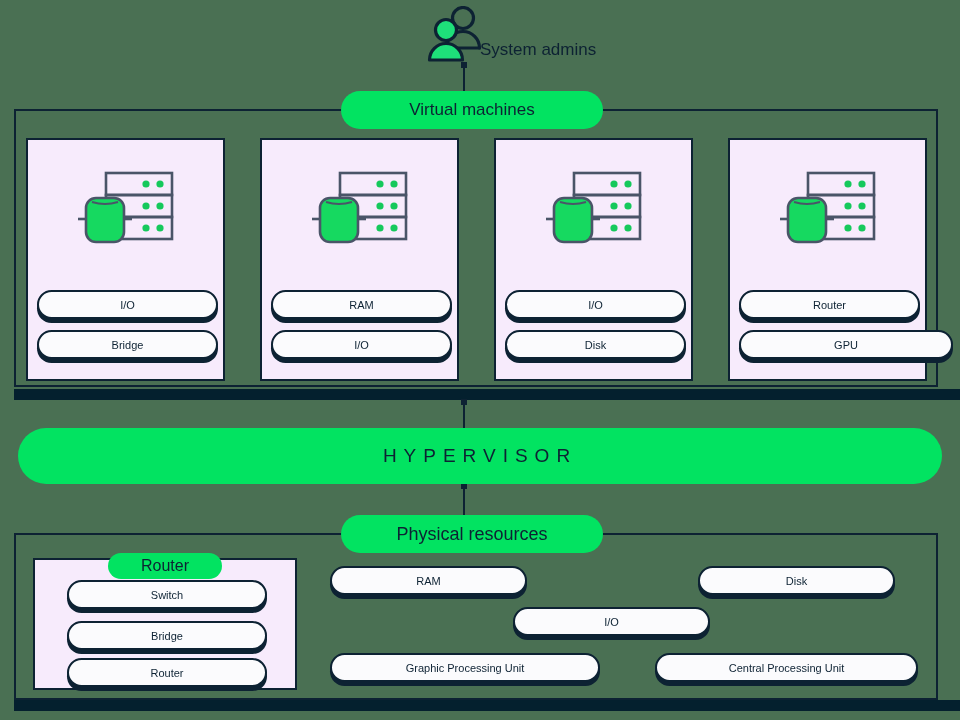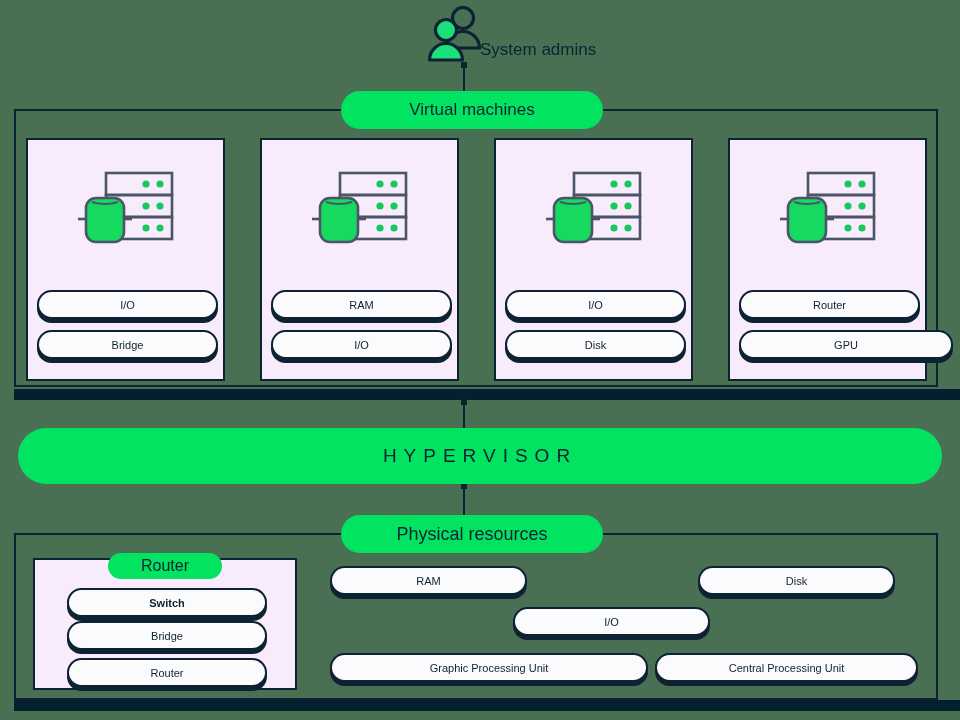--- a/index.html
+++ b/index.html
@@ -254,25 +254,25 @@
   <div id="hypervisor">HYPERVISOR</div>
 
   <div class="connector" style="left:463px; top:483px; height:33px;"></div>
 
   <div class="section-frame" style="left:14px; top:533px; width:924px; height:167px;"></div>
   <div class="section-underbar" style="left:14px; top:700px; width:946px; height:11px;"></div>
 
   <div class="green-badge" style="left:341px; top:515px; width:262px; height:38px; font-size:18px;">Physical resources</div>
 
   <div id="network-panel">
-    <div class="pill" style="left:32px; top:28px; width:200px; height:29px;font-weight:bold;">Switch</div>
+    <div class="pill" style="left:32px; top:20px; width:200px; height:29px;">Switch</div>
     <div class="pill" style="left:32px; top:61px; width:200px; height:29px;">Bridge</div>
     <div class="pill" style="left:32px; top:98px; width:200px; height:29px;">Router</div>
   </div>
   <div class="green-badge" style="left:108px; top:553px; width:114px; height:26px; font-size:16px;">Router</div>
 
   <div class="pill" style="left:330px; top:566px; width:197px; height:29px;">RAM</div>
   <div class="pill" style="left:698px; top:566px; width:197px; height:29px;">Disk</div>
   <div class="pill" style="left:513px; top:607px; width:197px; height:29px;">I/O</div>
-  <div class="pill" style="left:330px; top:653px; width:318px; height:29px;">Graphic Processing Unit</div>
+  <div class="pill" style="left:330px; top:653px; width:270px; height:29px;">Graphic Processing Unit</div>
   <div class="pill" style="left:655px; top:653px; width:263px; height:29px;">Central Processing Unit</div>
 
 </div>
 
 </body></html>

